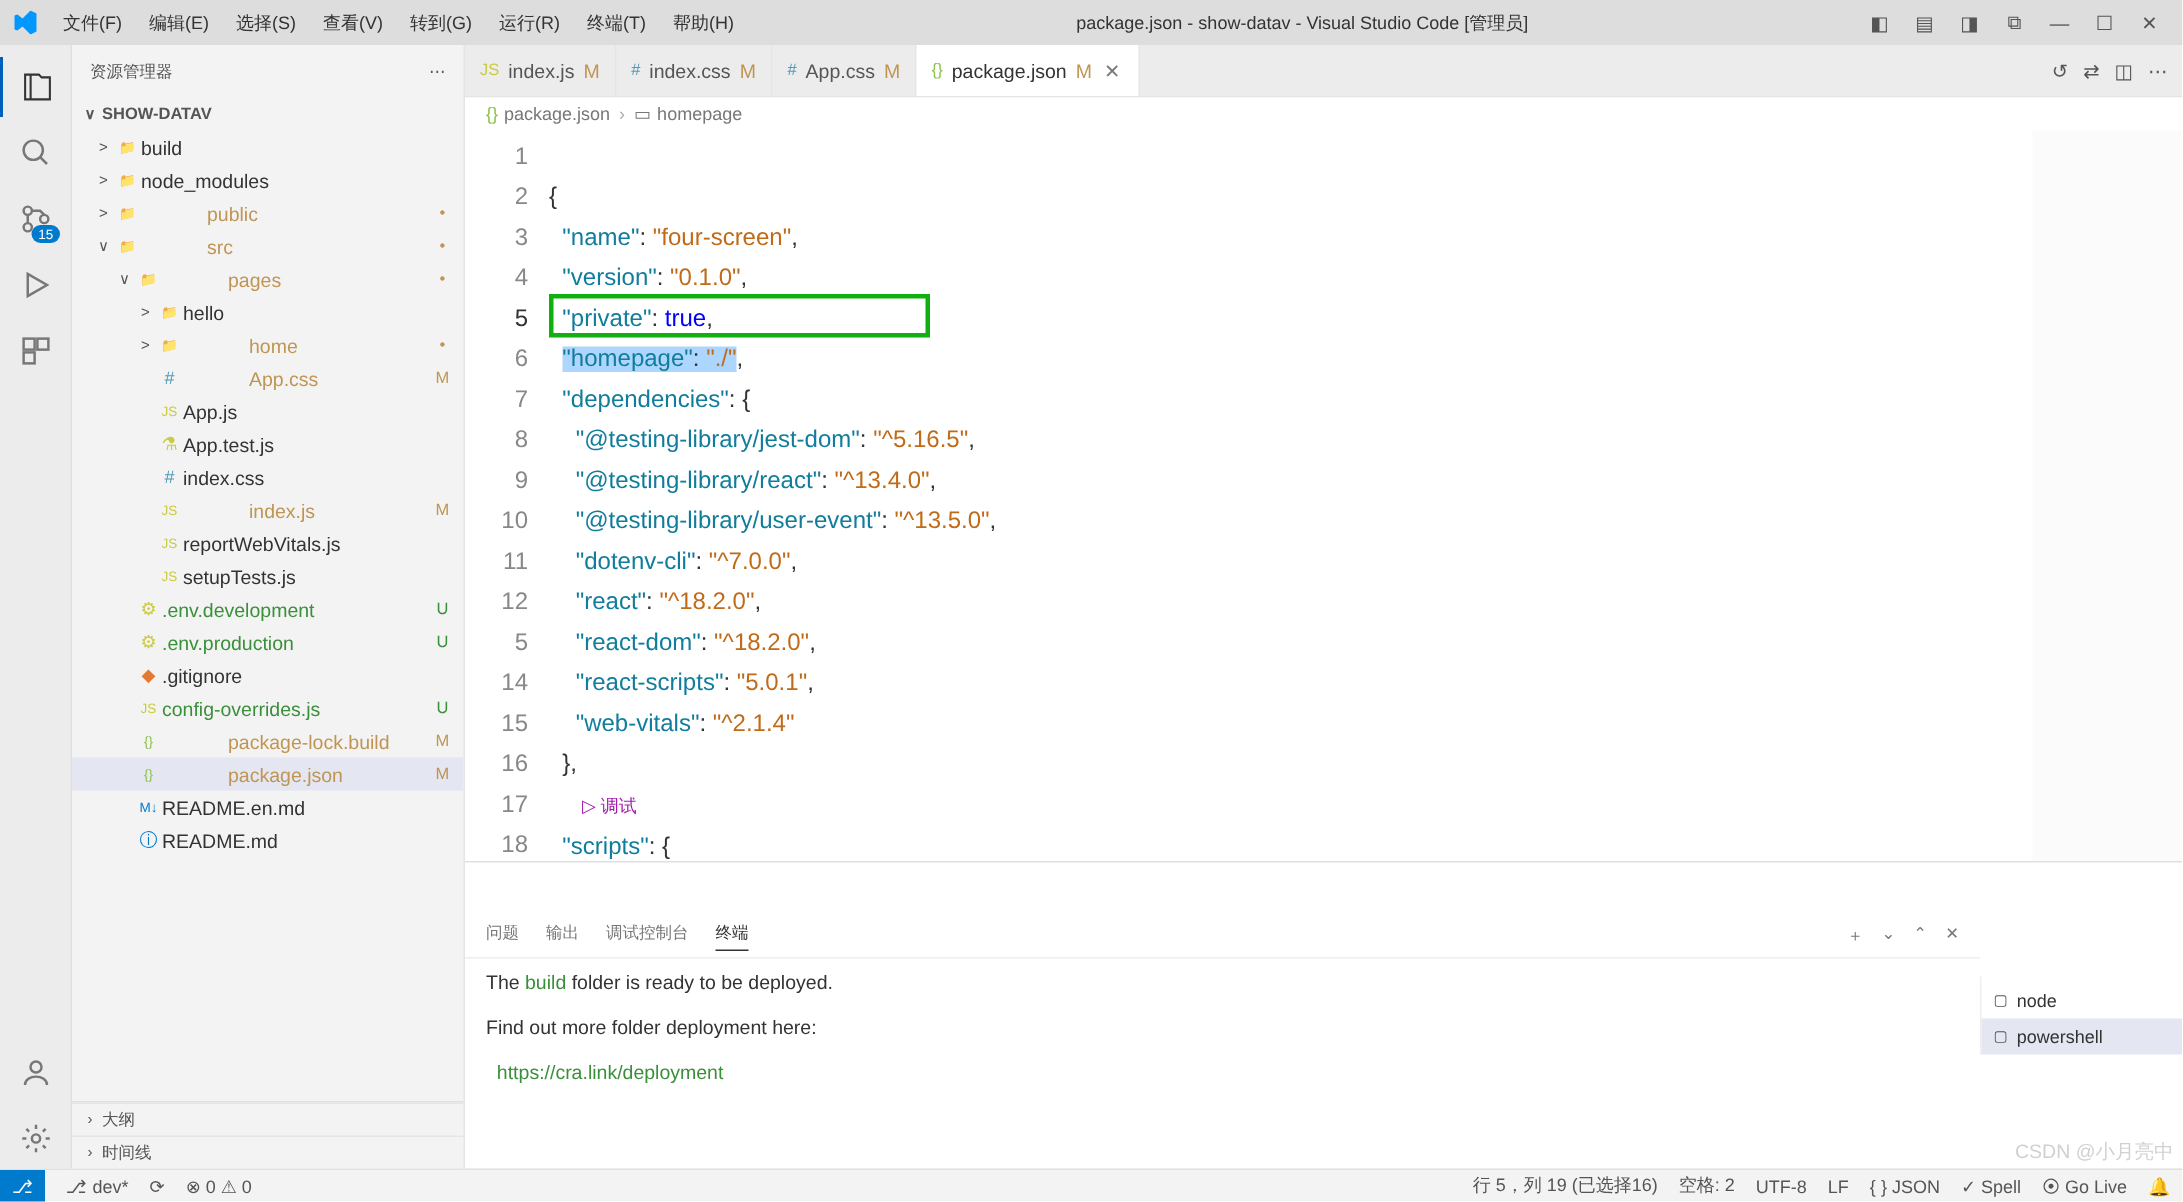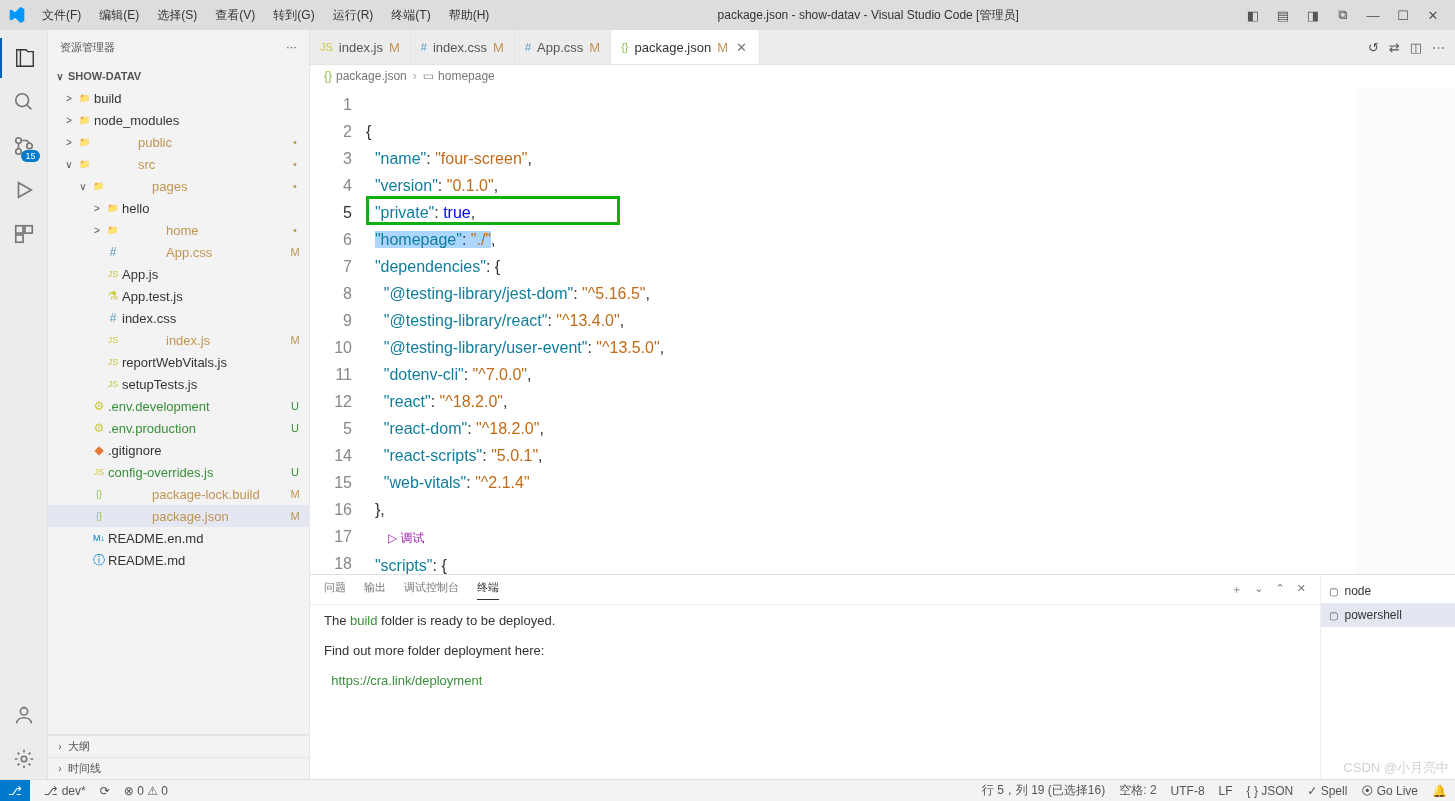--- a/index.html
+++ b/index.html
@@ -69,21 +69,21 @@
 .tok-brace { color:#333; }
 .tok-key { color:#117d9c; }
 .tok-str { color:#c16a18; }
 .tok-bool { color:#0000ff; }
 .tok-punct { color:#333; }
 .sel { background:#add6ff; }
 .box-highlight { position:absolute; left:0px; top:109px; width:254px; height:29px; border:3px solid #10b010; pointer-events:none; }
 .codelens { color:#a21caf; font-size:12px; padding-left:22px; }
 .minimap { position:absolute; right:0; top:0; width:100px; height:100%; background:#fafafa; opacity:.7; font-size:2px; line-height:3px; overflow:hidden; padding:4px; color:#666; pointer-events:none; }
 
-.panel { height:205px; border-top:1px solid #e0e0e0; display:flex; background:#fff; }
+.panel { height:205px; border-top:1px solid #e0e0e0; display:flex; background:#fff;align-items:center; }
 .panel-main { flex:1; display:flex; flex-direction:column; }
 .panel-tabs { height:30px; display:flex; align-items:center; gap:18px; padding:0 14px; font-size:11px; color:#777; border-bottom:1px solid #eee; }
 .panel-tab { cursor:pointer; padding-bottom:4px; }
 .panel-tab.active { color:#333; border-bottom:1px solid #333; }
 .panel-tabs .spacer { flex:1; }
 .panel-tabs .actions { display:flex; gap:12px; color:#777; }
 .terminal-body { flex:1; padding:8px 14px; font-family:Consolas,monospace; font-size:13px; color:#333; overflow:auto; }
 .terminal-body .t-build { color:#3a8f3a; }
 .terminal-body .t-link { color:#3a8f3a; }
 .terminal-body .t-prompt { color:#c0a000; }

